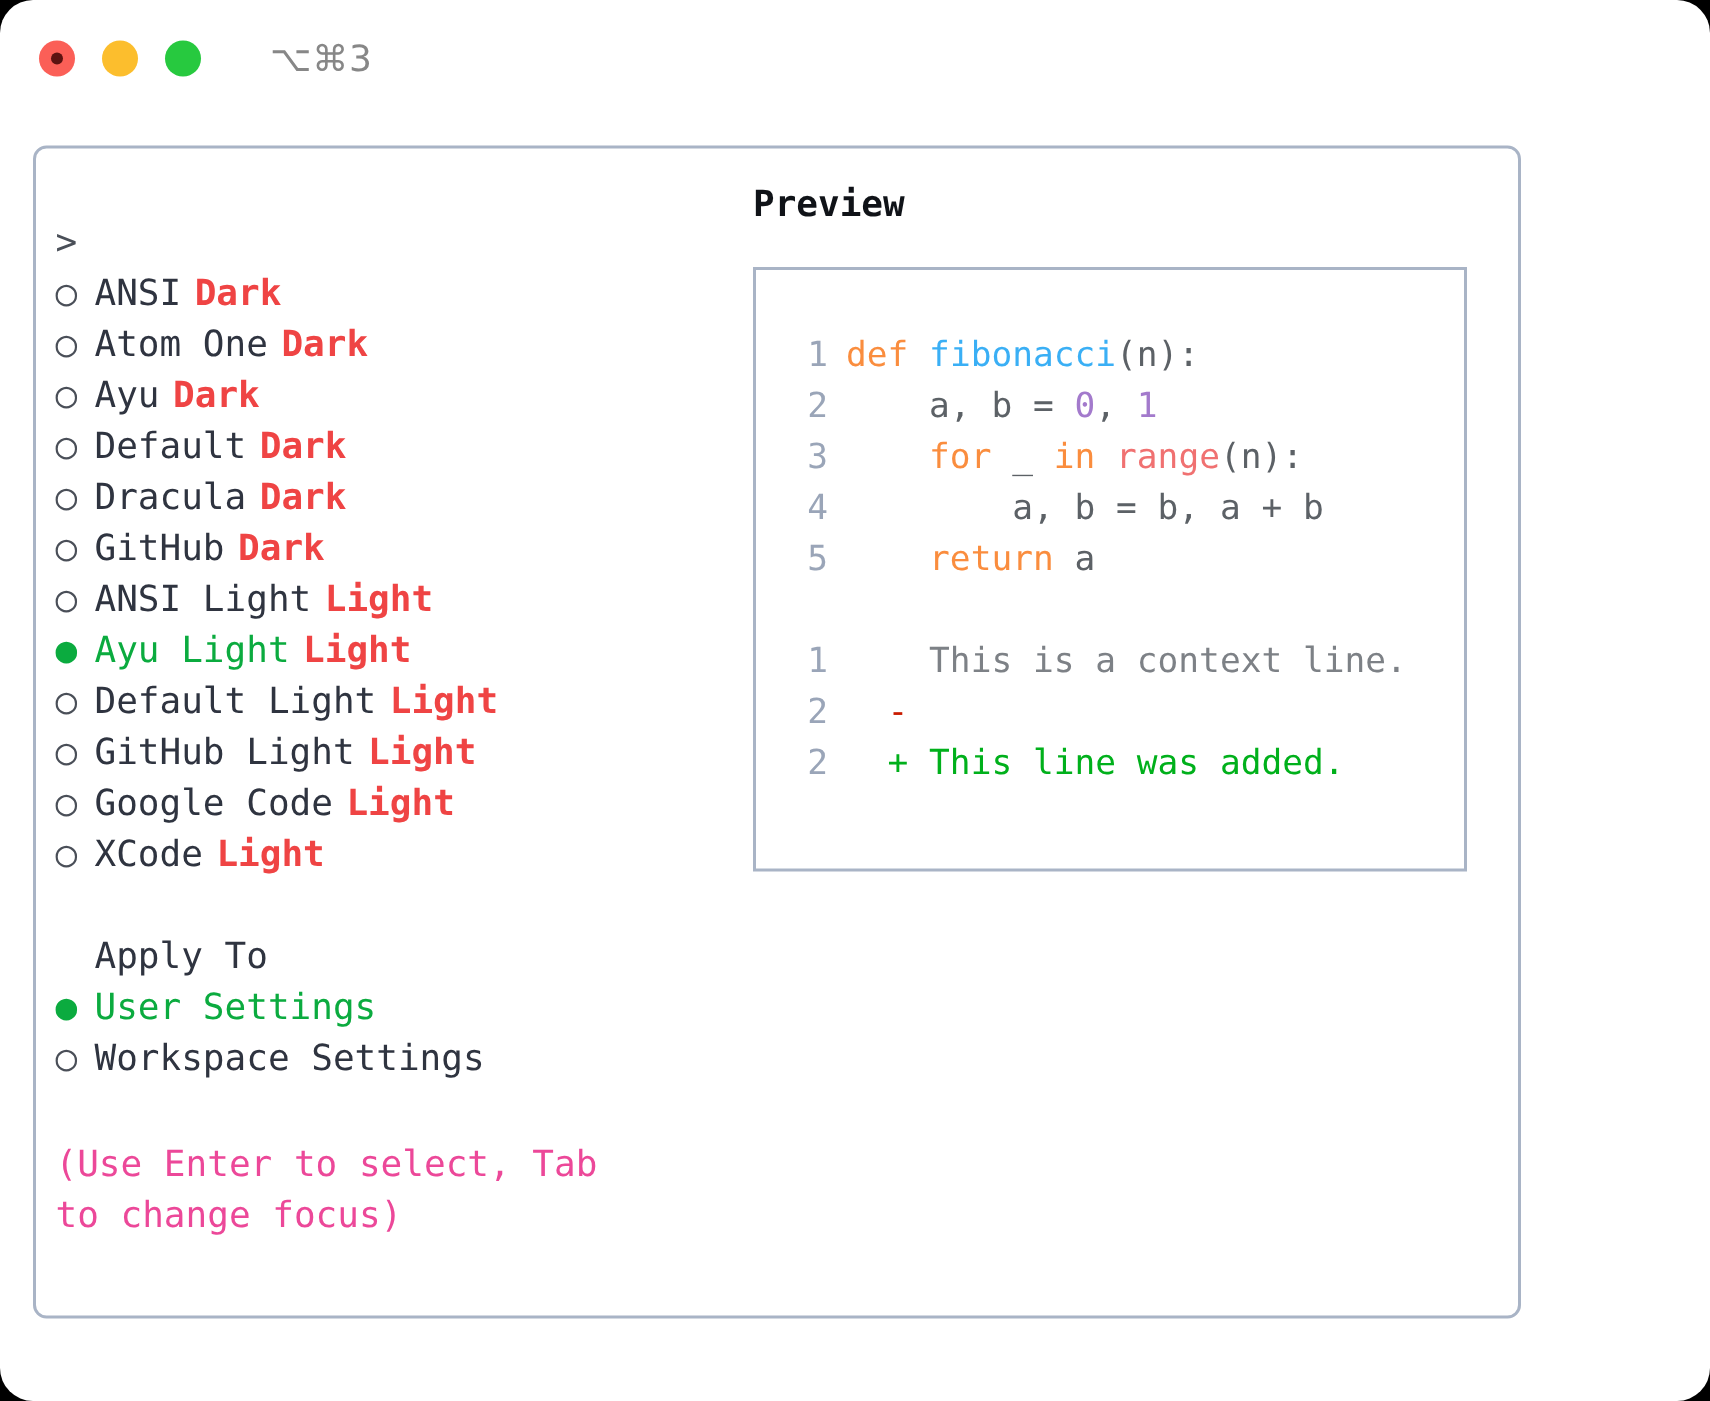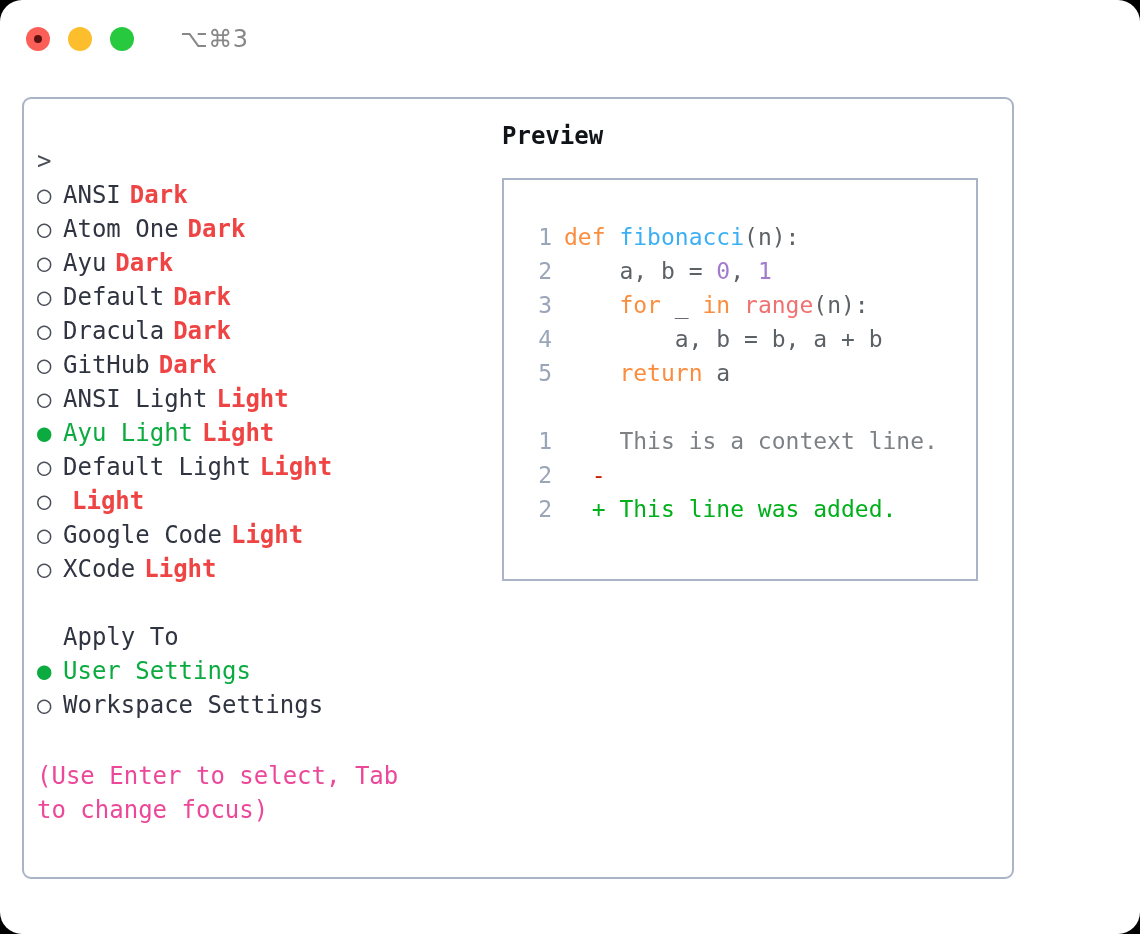--- a/index.html
+++ b/index.html
@@ -194,21 +194,21 @@
         <div id="theme-list">
             <div class="row"><span class="marker">○</span><span class="label">ANSI</span><span class="tag">Dark</span></div>
             <div class="row"><span class="marker">○</span><span class="label">Atom One</span><span class="tag">Dark</span></div>
             <div class="row"><span class="marker">○</span><span class="label">Ayu</span><span class="tag">Dark</span></div>
             <div class="row"><span class="marker">○</span><span class="label">Default</span><span class="tag">Dark</span></div>
             <div class="row"><span class="marker">○</span><span class="label">Dracula</span><span class="tag">Dark</span></div>
             <div class="row"><span class="marker">○</span><span class="label">GitHub</span><span class="tag">Dark</span></div>
             <div class="row"><span class="marker">○</span><span class="label">ANSI Light</span><span class="tag">Light</span></div>
             <div class="row"><span class="marker sel">●</span><span class="label sel">Ayu Light</span><span class="tag">Light</span></div>
             <div class="row"><span class="marker">○</span><span class="label">Default Light</span><span class="tag">Light</span></div>
-            <div class="row"><span class="marker">○</span><span class="tag">Light</span></div>
+            <div class="row"><span class="marker">○</span><span class="label">GitHub Light</span><span class="tag">Light</span></div>
             <div class="row"><span class="marker">○</span><span class="label">Google Code</span><span class="tag">Light</span></div>
             <div class="row"><span class="marker">○</span><span class="label">XCode</span><span class="tag">Light</span></div>
           </div>
 
         <div class="spacer-md"></div>
 
         <div class="row">
           <span class="marker"> </span>
           <span class="label">Apply To</span>
         </div>

